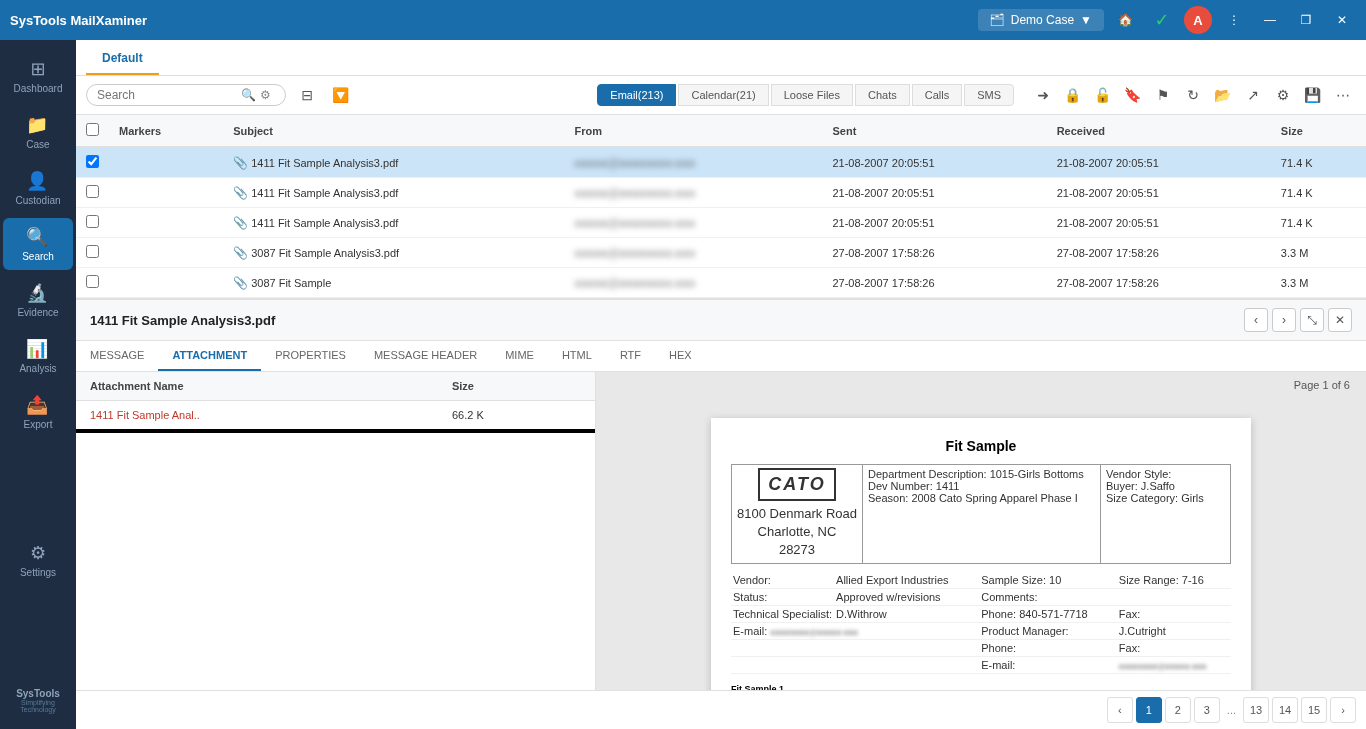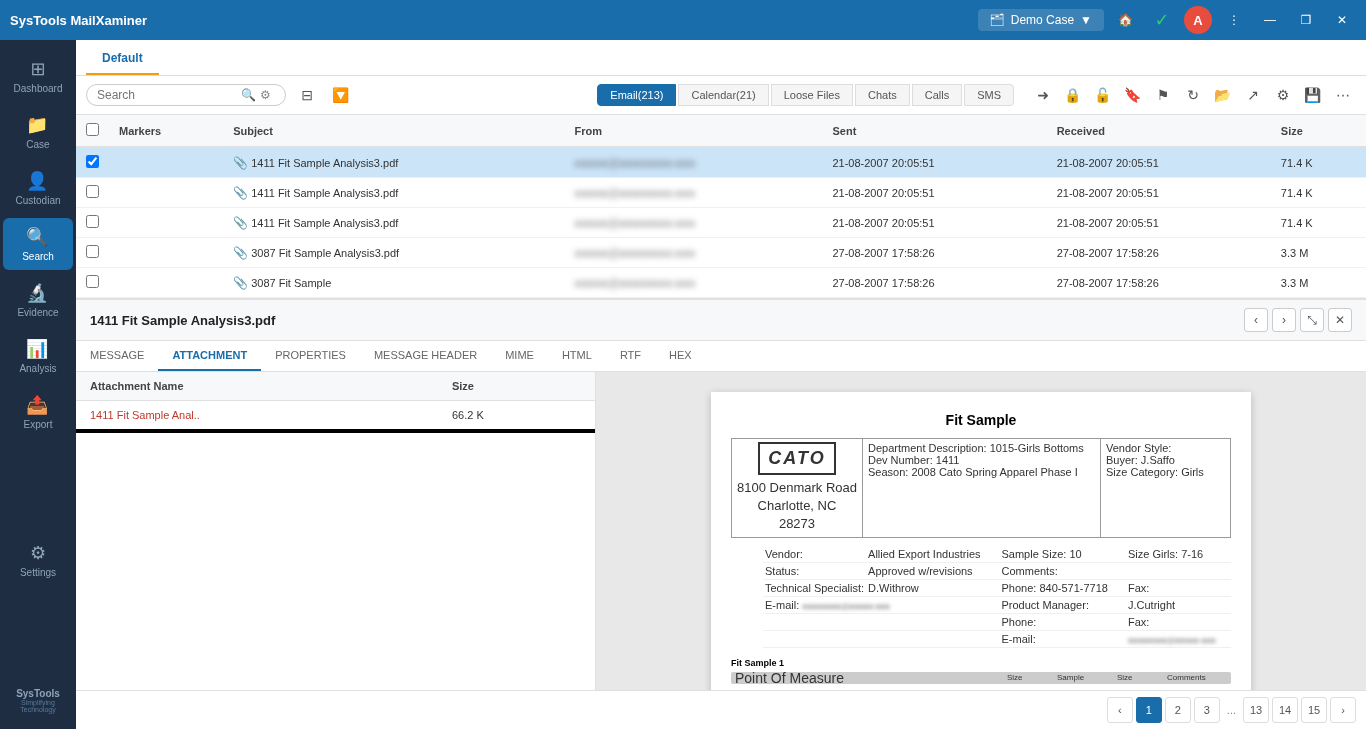--- a/index.html
+++ b/index.html
@@ -426,20 +426,23 @@
               <tbody>
                 <tr class="attachment-row">
                   <td><span class="highlight">1411 </span><span style="color:#c0392b;">Fit Sample Anal..</span></td>
                   <td>66.2 K</td>
                 </tr>
               </tbody>
             </table>
           </div>
 
           <div class="pdf-viewer" style="position:relative;">
+            <div style="position:sticky; top:0; right:0; text-align:right; padding:6px 16px; background:transparent; pointer-events:none; z-index:10;">
+              <span style="font-size:11px; color:#555;">Page 1 of 6</span>
+            </div>
             <div class="pdf-page">
               <div class="pdf-header">Fit Sample</div>
 
               <table class="pdf-table">
                 <tbody>
                     <tr>
                   <td rowspan="2" style="width:100px; text-align:center; vertical-align:middle;">
                     <div class="cato-logo">CATO</div>
                     <div class="address-text">8100 Denmark Road<br>Charlotte, NC<br>28273</div>
                   </td>
@@ -450,28 +453,28 @@
                   </td>
                   <td style="width:130px;">
                     <div>Vendor Style:</div>
                     <div>Buyer: J.Saffo</div>
                     <div>Size Category: Girls</div>
                   </td>
                 </tr>
               </tbody>
                 </table>
 
-              <div style="margin-top:8px; font-size:8px;margin-left:32px;">
+              <div style="margin-top:8px; font-size:8px;">
                 <table style="width:100%; border-collapse:collapse; font-size:8px;">
                   <tbody>
                       <tr>
                     <td style="width:80px; padding:2px;"><span>Vendor:</span></td>
                     <td style="padding:2px;">Allied Export Industries</td>
                     <td style="padding:2px;"><span>Sample Size:</span> <span>10</span></td>
-                    <td style="padding:2px;"><span>Size Girls:</span> <span>7-16</span></td>
+                    <td style="padding:2px;"><span>Size Range:</span> <span>7-16</span></td>
                   </tr>
                   <tr>
                     <td style="padding:2px;">Status:</td>
                     <td style="padding:2px;">Approved w/revisions</td>
                     <td style="padding:2px;">Comments:</td>
                     <td style="padding:2px;"></td>
                   </tr>
                   <tr>
                     <td style="padding:2px;">Technical Specialist:</td>
                     <td style="padding:2px;">D.Withrow</td>

